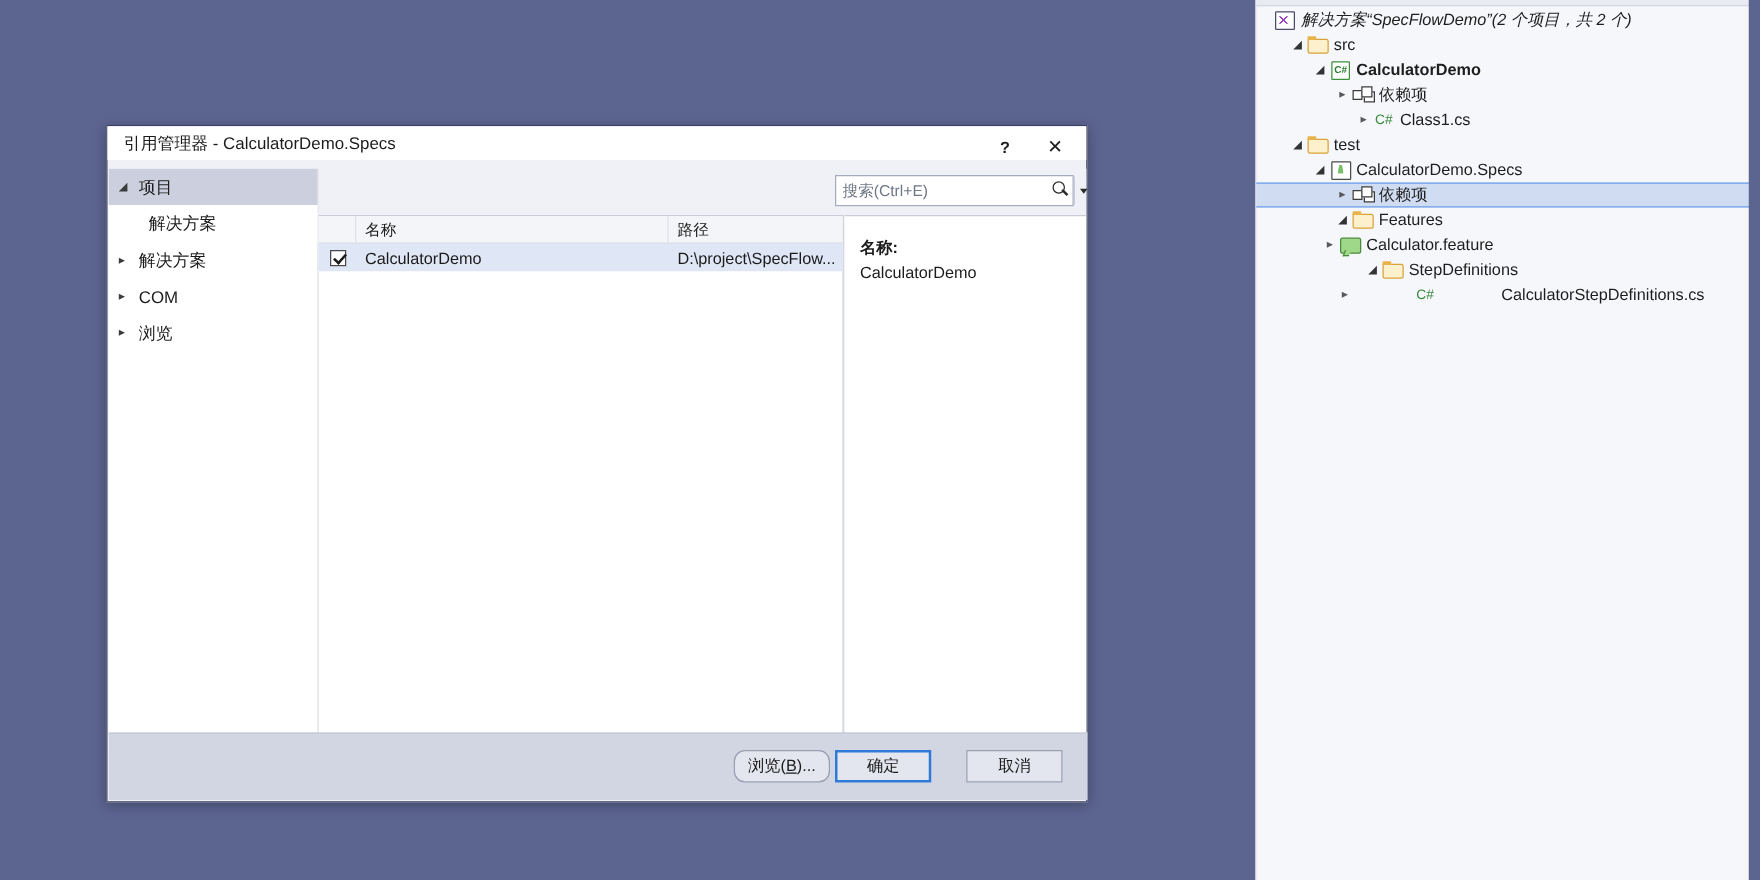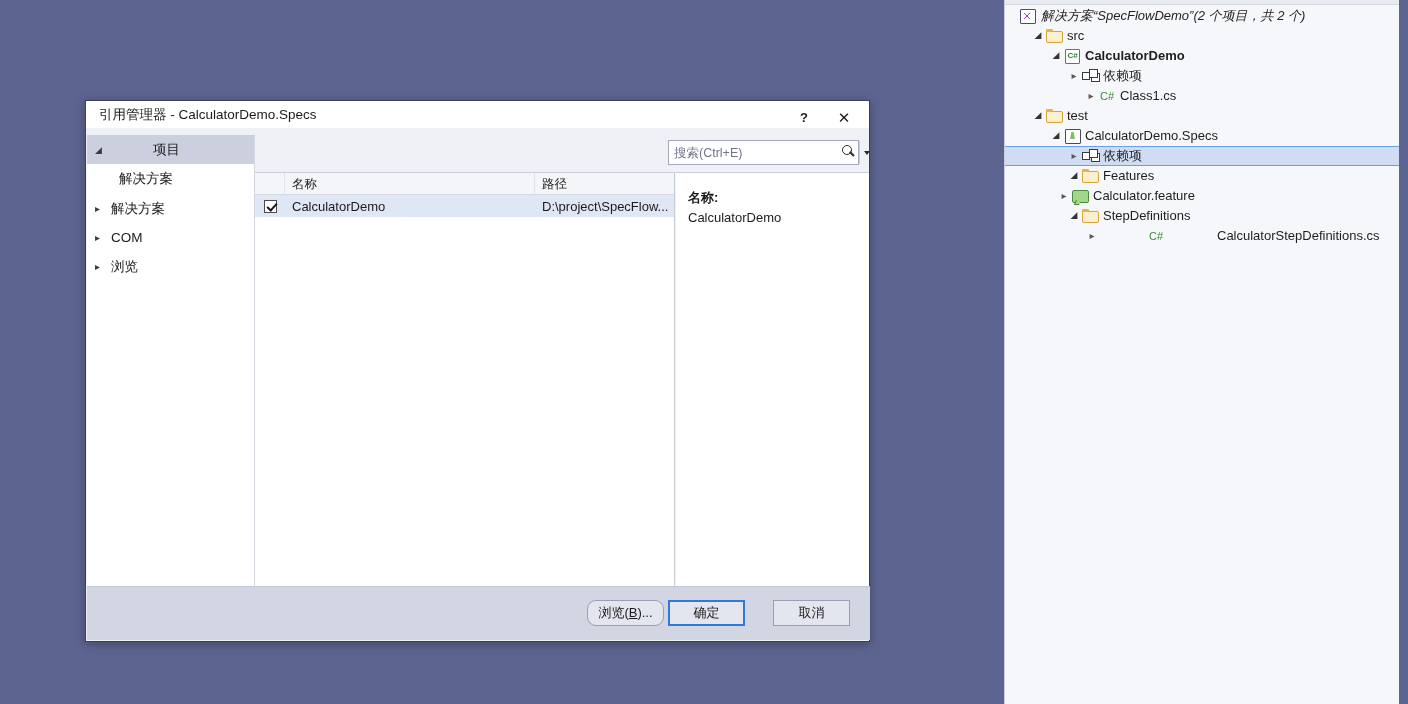--- a/index.html
+++ b/index.html
@@ -256,21 +256,20 @@
     display: flex;
     align-items: center;
     font-size: 13.5px;
     color: #1b1b1b;
     padding-left: 8px;
     white-space: nowrap;
     cursor: default;
   }
   .nav-item.active {
     background: #ccd0de;
-    gap: 42px;
   }
   .nav-exp {
     flex: 0 0 16px;
     width: 16px;
     font-size: 9px;
     color: #3b3b3b;
     text-align: left;
   }
   .nav-exp.expanded::before { content: "\25E2"; }
   .nav-exp.collapsed::before { content: "\25B8"; font-size: 10px; }
@@ -530,26 +529,26 @@
       <div class="tree-row" style="padding-left: 62px;">
         <span class="expander expanded"></span>
         <span class="ticon ic-folder"></span>
         <span class="tlabel">Features</span>
       </div>
       <div class="tree-row" style="padding-left: 52px;">
         <span class="expander collapsed"></span>
         <span class="ticon ic-feature"></span>
         <span class="tlabel">Calculator.feature</span>
       </div>
-      <div class="tree-row" style="padding-left: 62px;">
+      <div class="tree-row" style="padding-left: 86px;">
         <span class="expander expanded"></span>
         <span class="ticon ic-folder"></span>
         <span class="tlabel">StepDefinitions</span>
       </div>
-      <div class="tree-row" style="padding-left: 80px; gap: 48px;">
+      <div class="tree-row" style="padding-left: 64px; gap: 48px;">
         <span class="expander collapsed"></span>
         <span class="ticon ic-csfile"></span>
         <span class="tlabel">CalculatorStepDefinitions.cs</span>
       </div>
     </div>
   <div id="se-rightedge"></div>
 </div>
 
 <div id="dialog">
 

